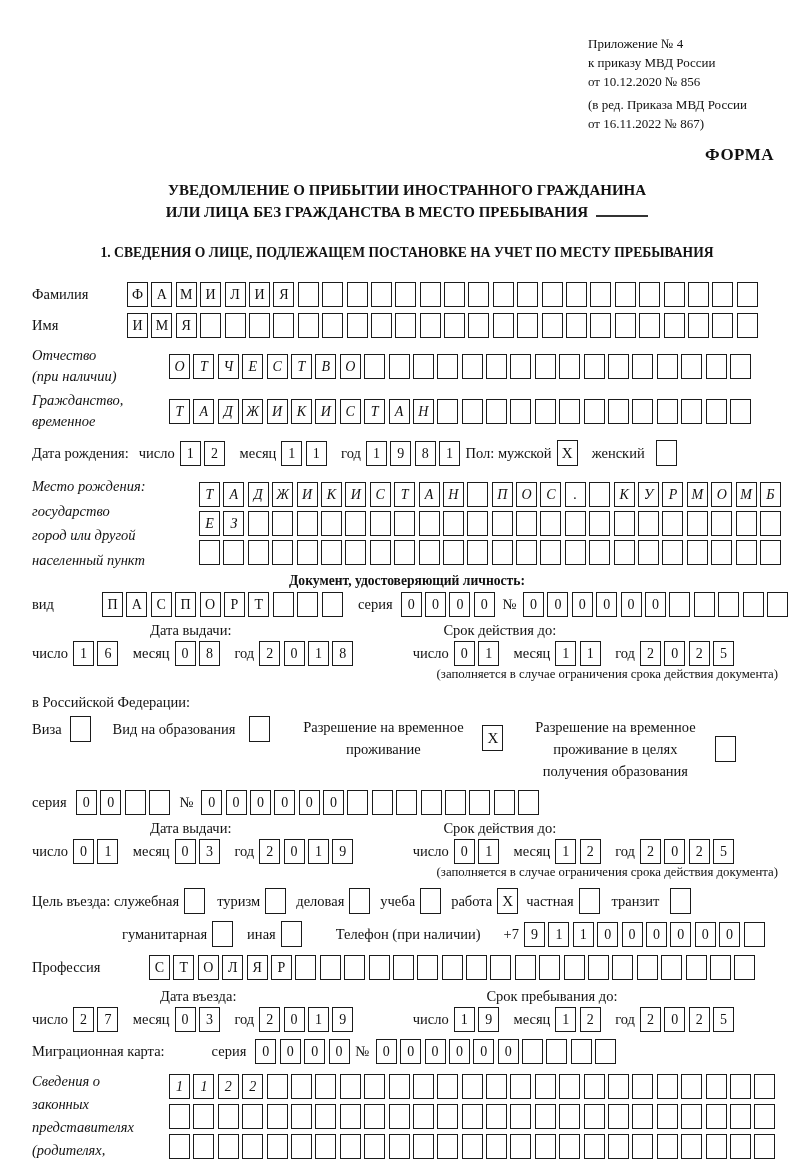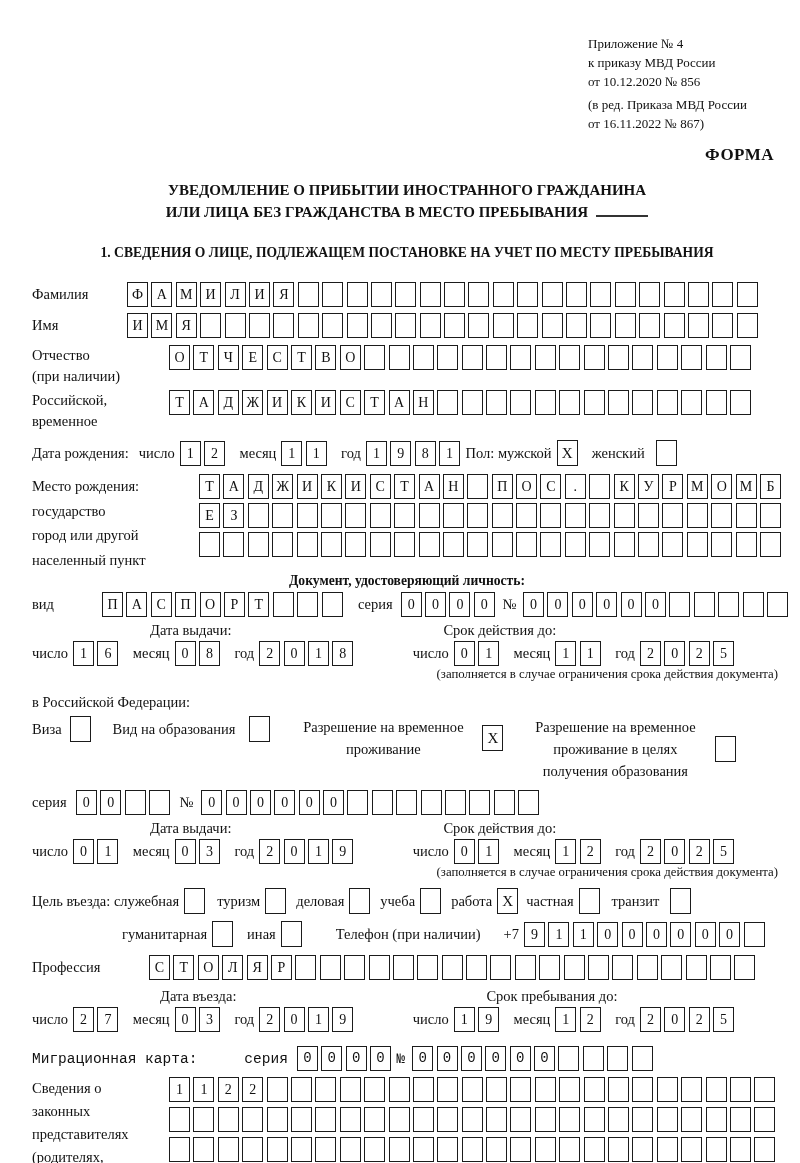--- a/index.html
+++ b/index.html
@@ -11,21 +11,21 @@
   .hdr-note .gap { margin-top:4px; }
 
   .forma { text-align:right; font-weight:bold; font-size:17px; margin-top:12px; padding-right:8px; letter-spacing:.5px; }
 
   .title { text-align:center; font-weight:bold; font-size:15px; margin-top:14px; line-height:22px; }
   .uline { display:inline-block; width:52px; border-bottom:2.2px solid #333; height:12px; margin-left:8px; }
 
   .sect { text-align:center; font-weight:bold; font-size:13.6px; margin-top:22px; white-space:nowrap; }
 
   .row { display:flex; align-items:center; margin-top:5px; }
-  .row.top { align-items:flex-start; }
+  .row.top { align-items:center;font-style:italic; }
   .lbl { font-size:14.5px; flex-shrink:0; line-height:21px; }
   .lbl.vc { line-height:26px; }
   .boxes { display:flex; white-space:nowrap; flex-shrink:0; }
   .cell { width:21px; height:25px; border:1.5px solid #1b1b1b; margin-right:3.4px; text-align:center;
           font-size:14px; line-height:23px; box-sizing:border-box; flex-shrink:0; }
   .cb { display:inline-block; width:21px; height:26px; border:1.5px solid #1b1b1b; text-align:center;
         font-size:15px; line-height:24px; box-sizing:border-box; flex-shrink:0; }
   .dlbl { font-size:14.5px; margin-right:5px; flex-shrink:0; }
   .ml { margin-left:11px; }
   .mrow { margin-bottom:4px; }
@@ -158,21 +158,21 @@
         <span class="cell"></span>
         <span class="cell"></span>
         <span class="cell"></span>
         <span class="cell"></span>
         <span class="cell"></span>
       </div>
   </div>
 
   <div class="row top" style="margin-top:3px;">
     <div class="lbl" style="width:137px;">
-      <div>Российской,</div>
+      <div>Гражданство,</div>
       <div>временное</div>
     </div>
     <div class="boxes">
         <span class="cell">Т</span>
         <span class="cell">А</span>
         <span class="cell">Д</span>
         <span class="cell">Ж</span>
         <span class="cell">И</span>
         <span class="cell">К</span>
         <span class="cell">И</span>
@@ -605,21 +605,21 @@
       <span class="dlbl ml">год</span>
       <div class="boxes">
           <span class="cell">2</span>
           <span class="cell">0</span>
           <span class="cell">2</span>
           <span class="cell">5</span>
         </div>
     </div>
   </div>
 
-  <div class="row" style="margin-top:14px;font-family:Liberation Mono, monospace;">
+  <div class="row" style="margin-top:7px;">
     <span class="dlbl">Миграционная карта:</span>
     <span class="dlbl" style="margin-left:42px; margin-right:9px;">серия</span>
     <div class="boxes">
         <span class="cell">0</span>
         <span class="cell">0</span>
         <span class="cell">0</span>
         <span class="cell">0</span>
       </div>
     <span class="dlbl" style="margin-left:2px; margin-right:7px;">№</span>
     <div class="boxes">

